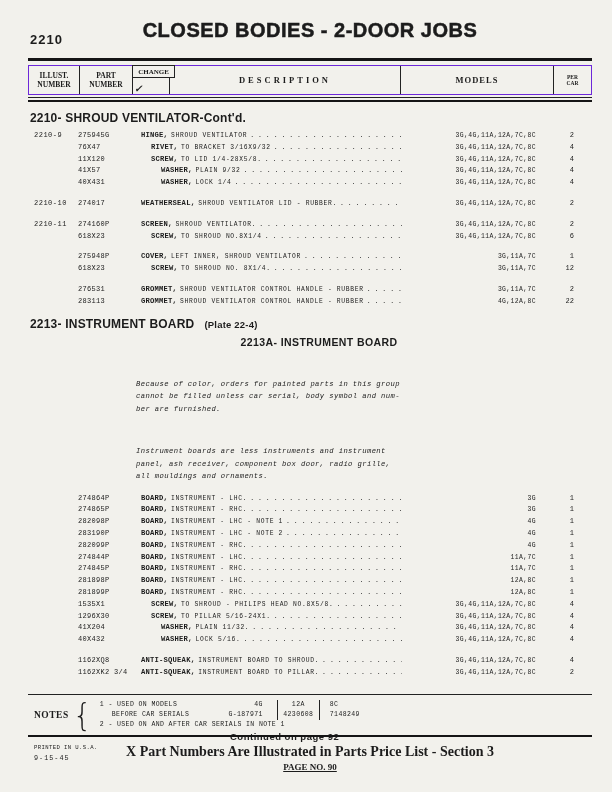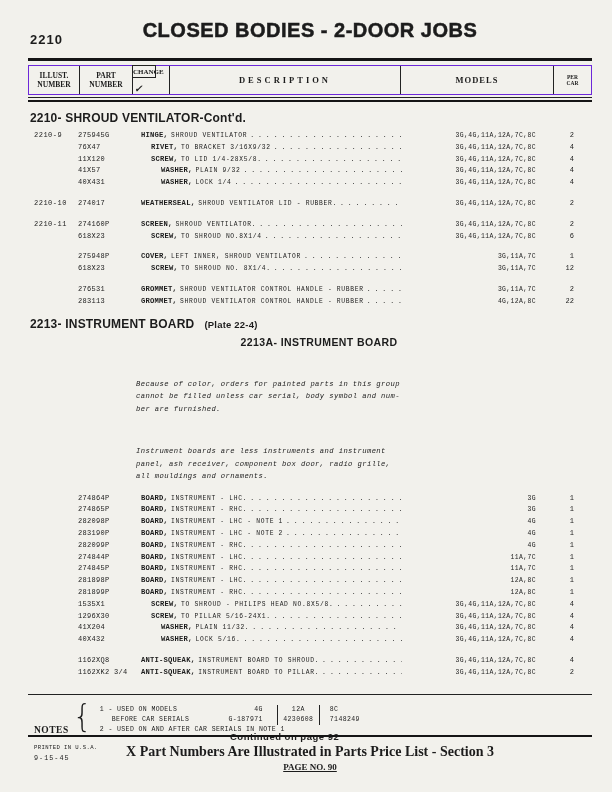--- a/index.html
+++ b/index.html
@@ -27,21 +27,21 @@
   .thead{
     display:flex; border:1px solid #6d28d9; height:28px;
     font-family:"Liberation Serif",serif; font-weight:bold;
     align-items:center; text-align:center;
   }
   .thead .cell{border-right:1px solid #222; height:100%; display:flex; flex-direction:column; justify-content:center;}
   .th-illust{width:50px; font-size:7.5px; line-height:9px;}
   .th-part{width:52px; font-size:7.5px; line-height:9px;}
   .th-change{width:36px; position:relative;}
   .change-box{
-    position:absolute; top:-1px; left:-1px; width:24px; box-sizing:border-box;
+    position:absolute; top:-1px; left:-1px; width:43px; box-sizing:border-box;
     border:1px solid #222; background:#f2f1ec; font-size:7px; padding:1.5px 0 1px 0; text-align:center;
   }
   .check{position:absolute; bottom:0px; left:2px; font-size:10px; font-weight:bold; transform:skewX(-12deg);}
   .th-desc{flex:1; font-size:8.5px; letter-spacing:3px;}
   .th-models{width:152px; font-size:8.5px; letter-spacing:1px;}
   .th-per{width:37px; font-size:5.5px; line-height:6.5px; border-right:none !important;}
   .double-rule{height:2px; border-top:1px solid #222; border-bottom:2px solid #151515; margin-top:2px;}
 
   
   .section-heading{
@@ -77,21 +77,21 @@
   
   .continued{
     margin-top:52px; margin-left:202px;
     font-family:"Liberation Sans",sans-serif; font-weight:bold; font-size:9.5px; letter-spacing:0.5px;
   }
 
   
   .notes-box{
     position:absolute; left:28px; right:20px; top:694px; height:40px;
     border-top:1px solid #222; border-bottom:2.5px solid #151515;
-    display:flex; align-items:flex-end;
+    display:flex; align-items:center;
   }
   .notes-label{
     font-family:"Liberation Serif",serif; font-weight:bold; font-size:9.5px; letter-spacing:0.5px;
     margin-left:6px;
   }
   .notes-brace{font-family:"DejaVu Sans",sans-serif; font-size:30px; font-weight:100; margin:0 6px 2px 4px; transform:scaleY(1.05);}
   .notes-body{font-size:6.5px; letter-spacing:0.4px; line-height:10px;}
   .notes-grid{display:grid; grid-template-columns:128px 52px 42px 62px;}
   .ng-prefix{padding-left:2px;}
   .ng-prefix.indent{padding-left:14px;}

